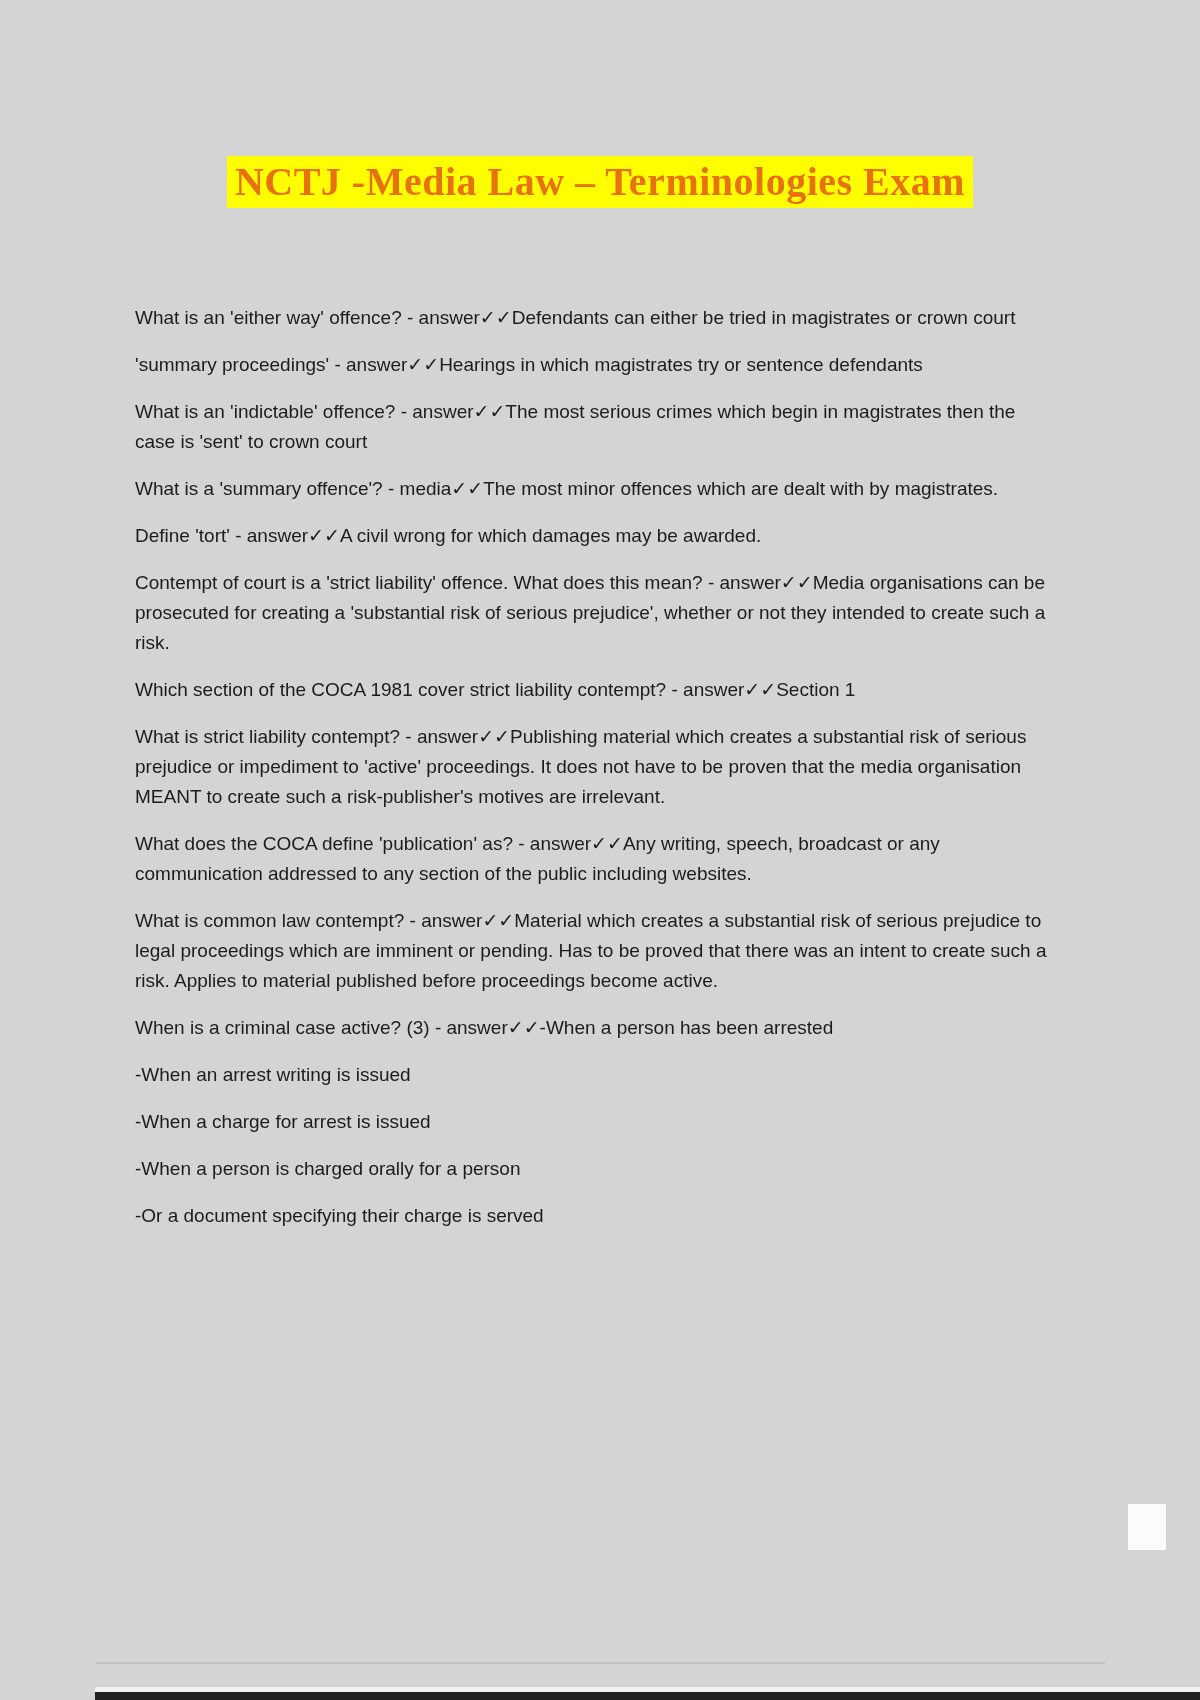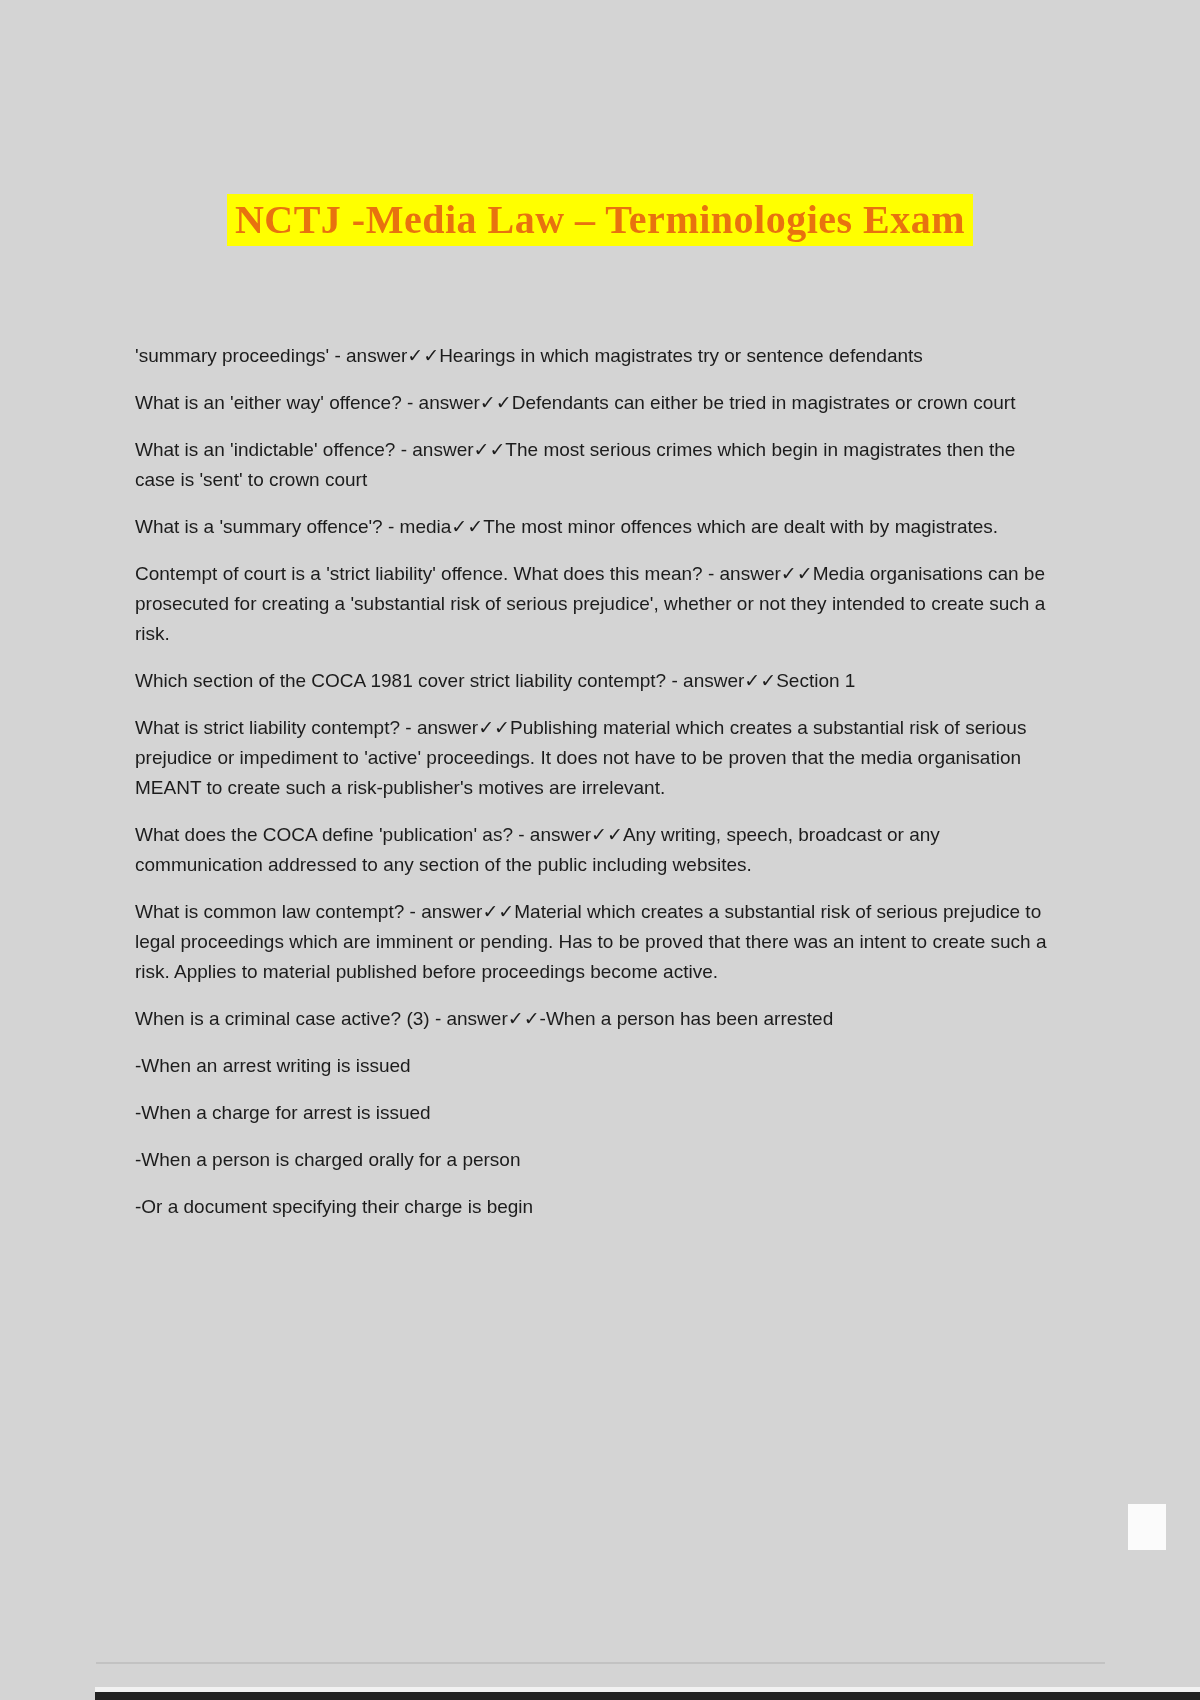--- a/index.html
+++ b/index.html
@@ -11,21 +11,20 @@
     position: relative;
     width: 1200px;
     height: 1700px;
     background: #d4d4d4;
     overflow: hidden;
     font-family: "Liberation Sans", sans-serif;
   }
   .title-wrap {
     text-align: center;
     padding-top: 156px;
-    margin-top: 38px;
   }
   .doc-title {
     display: inline-block;
     margin: 0;
     background: #ffff00;
     color: #e8720f;
     font-family: "Liberation Serif", serif;
     font-weight: bold;
     font-size: 40px;
     line-height: 1.3;
@@ -78,34 +77,35 @@
 </head>
 <body>
 
 <div class="page">
 
   <div class="title-wrap">
     <h1 class="doc-title">NCTJ -Media Law – Terminologies Exam</h1>
   </div>
 
   <div class="content">
+    <p>What is an 'either way' offence? - answer✓✓Defendants can either be tried in magistrates or crown court</p>
     <p>'summary proceedings' - answer✓✓Hearings in which magistrates try or sentence defendants</p>
-    <p>What is an 'either way' offence? - answer✓✓Defendants can either be tried in magistrates or crown court</p>
     <p>What is an 'indictable' offence? - answer✓✓The most serious crimes which begin in magistrates then the case is 'sent' to crown court</p>
     <p>What is a 'summary offence'? - media✓✓The most minor offences which are dealt with by magistrates.</p>
+    <p>Define 'tort' - answer✓✓A civil wrong for which damages may be awarded.</p>
     <p>Contempt of court is a 'strict liability' offence. What does this mean? - answer✓✓Media organisations can be prosecuted for creating a 'substantial risk of serious prejudice', whether or not they intended to create such a risk.</p>
     <p>Which section of the COCA 1981 cover strict liability contempt? - answer✓✓Section 1</p>
     <p>What is strict liability contempt? - answer✓✓Publishing material which creates a substantial risk of serious prejudice or impediment to 'active' proceedings. It does not have to be proven that the media organisation MEANT to create such a risk-publisher's motives are irrelevant.</p>
     <p>What does the COCA define 'publication' as? - answer✓✓Any writing, speech, broadcast or any communication addressed to any section of the public including websites.</p>
     <p>What is common law contempt? - answer✓✓Material which creates a substantial risk of serious prejudice to legal proceedings which are imminent or pending. Has to be proved that there was an intent to create such a risk. Applies to material published before proceedings become active.</p>
     <p>When is a criminal case active? (3) - answer✓✓-When a person has been arrested</p>
     <p>-When an arrest writing is issued</p>
     <p>-When a charge for arrest is issued</p>
     <p>-When a person is charged orally for a person</p>
-    <p>-Or a document specifying their charge is begin</p>
+    <p>-Or a document specifying their charge is served</p>
   </div>
 
   <div class="divider"></div>
   <div class="white-box"></div>
   <div class="page-edge-white"></div>
   <div class="bottom-bar"></div>
 
 </div>
 
 </body></html>

